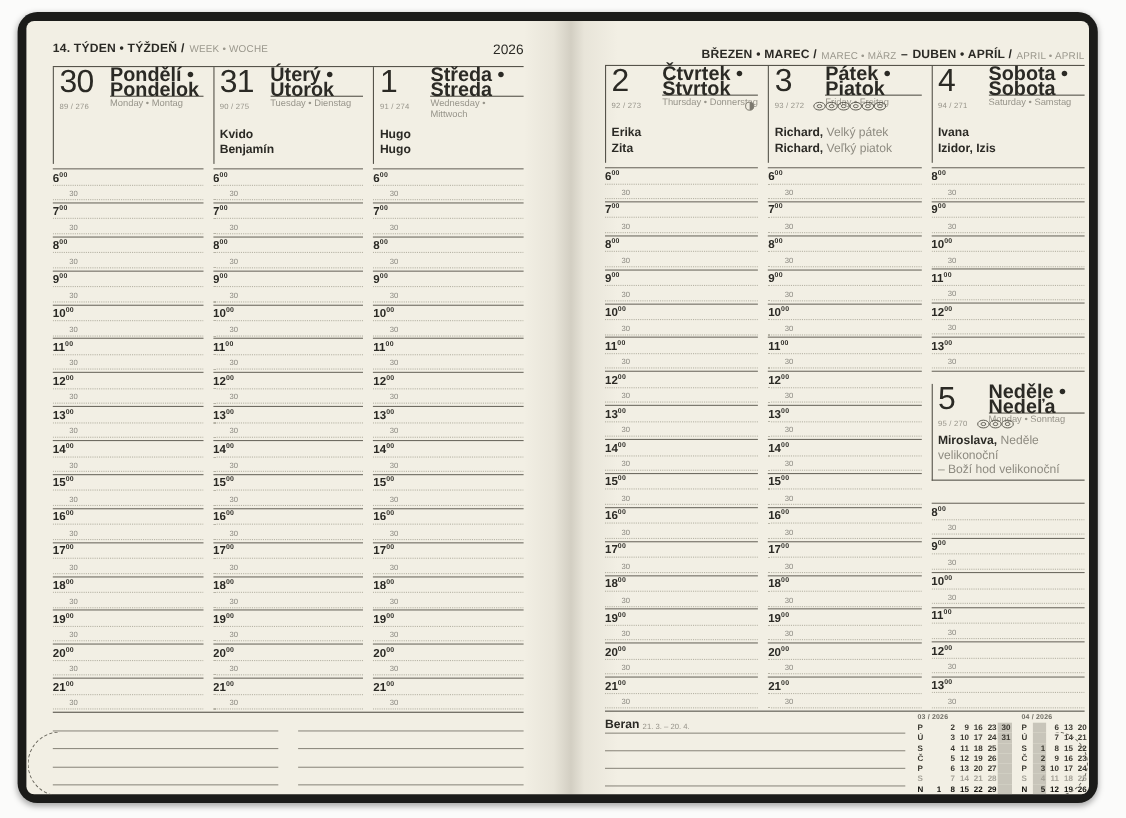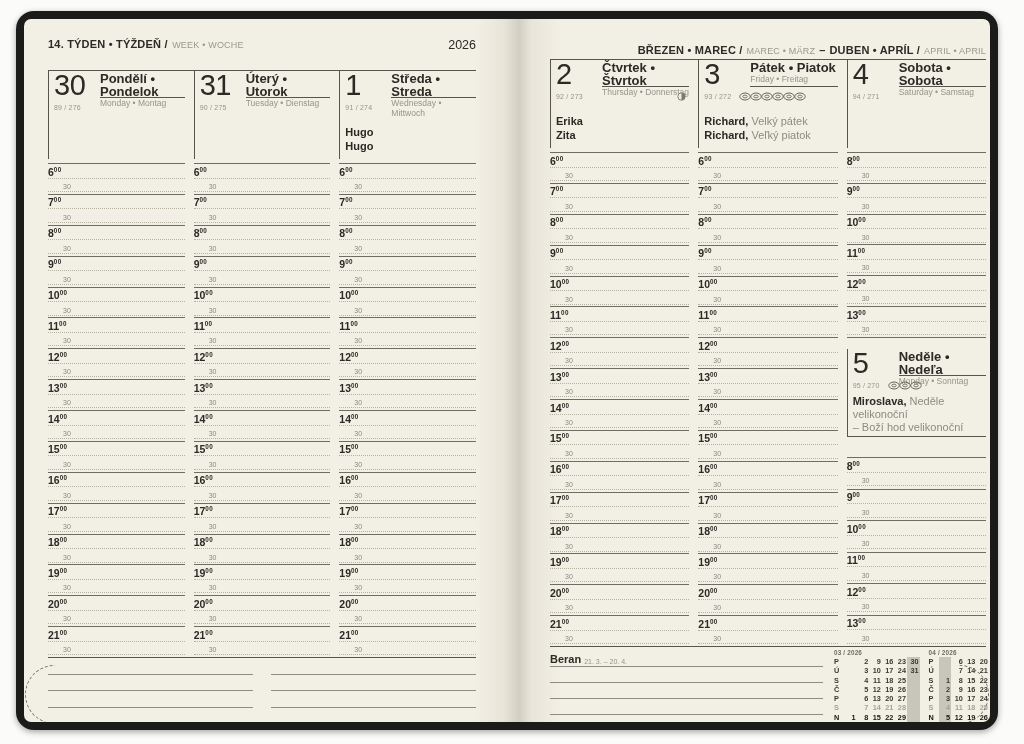--- a/index.html
+++ b/index.html
@@ -12,34 +12,34 @@
           background:#f2efe4;border-radius:7px;overflow:hidden;}
   .page{position:absolute;top:0;height:100%;box-sizing:border-box;}
   .page-left{left:0;width:487px;padding:0 35px 0 24px;}
   .page-right{left:487px;width:479px;padding:4px 4px 0 39px;}
   .gutter{position:absolute;left:452px;top:0;width:86px;height:100%;z-index:6;pointer-events:none;
     background:linear-gradient(90deg,rgba(70,60,40,0) 0%,rgba(70,60,40,.06) 32%,rgba(55,47,30,.17) 50%,rgba(70,60,40,.06) 64%,rgba(70,60,40,0) 100%);}
 
   
   .page-header{height:33px;display:flex;align-items:baseline;padding-bottom:0;
                border-bottom:1.6px solid #56544b;}
-  .page-header.left{justify-content:space-between;align-items:flex-end;padding-bottom:18px;}
+  .page-header.left{justify-content:space-between;align-items:flex-end;padding-bottom:8px;}
   .page-header.right{justify-content:flex-end;align-items:flex-end;padding-bottom:3px;gap:4px;}
   .hdr-main{font-size:11px;font-weight:700;color:#2b2a25;letter-spacing:.2px;white-space:pre;}
   .hdr-light{font-weight:400;font-size:9px;color:#9b988d;letter-spacing:.2px;}
   .hdr-year{font-size:12.5px;font-weight:400;color:#2b2a25;}
 
   
   .cols{display:flex;gap:9px;height:587px;border-bottom:1.6px solid #56544b;box-sizing:border-box;}
   .day-col{flex:1;display:flex;flex-direction:column;min-width:0;}
   .day-head{height:88px;border-left:1.5px solid #56544b;padding-left:5px;box-sizing:border-box;flex:none;}
   .day-num-row{display:flex;}
   .day-num{width:46px;font-size:29px;font-weight:500;line-height:29px;color:#2b2a25;letter-spacing:-.5px;}
   .day-titles{flex:1;padding-top:1px;border-bottom:1.4px solid #56544b;height:25px;}
-  .day-title{font-size:13px;font-weight:700;line-height:13px;color:#2b2a25;}
+  .day-title{font-size:18px;font-weight:700;line-height:13px;color:#2b2a25;}
   .day-sub{font-size:8.5px;color:#97948a;line-height:10px;}
   .ord-row{display:flex;align-items:center;height:12px;margin-top:1px;}
   .day-ord{font-size:7px;color:#97948a;letter-spacing:.2px;}
   .ovals{display:flex;margin-left:8px;}
   .ovals svg{margin-right:-1px;display:block;}
   .moon-right{margin-left:auto;margin-right:3px;display:flex;}
   .day-names{margin-top:13px;font-size:11px;line-height:13.5px;color:#2b2a25;}
   .sun-head .day-names{margin-top:4px;line-height:13px;}
   .nb{font-weight:700;}
   .nr{font-weight:400;color:#8e8b81;}
@@ -246,20 +246,24 @@
             <div class="day-num-row">
               <div class="day-num">31</div>
               <div class="day-titles">
                 <div class="day-title">Úterý • Utorok</div>
                 <div class="day-sub">Tuesday • Dienstag</div>
               </div>
             </div>
             <div class="ord-row">
               <span class="day-ord">90 / 275</span>
             </div>
+            <div class="day-names">
+              <div class="name-line"><span class="nb">Kvido</span></div>
+              <div class="name-line"><span class="nb">Benjamín</span></div>
+            </div>
           </div>
           <div class="time-grid ">
             <div class="slot">
               <div class="hour-row">
                 <span class="hour-label"><span>6</span><sup>00</sup></span>
               </div>
               <div class="half-row">
                 <span class="half-label">30</span>
               </div>
             </div>
@@ -892,20 +896,24 @@
           <div class="day-head ">
             <div class="day-num-row">
               <div class="day-num">4</div>
               <div class="day-titles">
                 <div class="day-title">Sobota • Sobota</div>
                 <div class="day-sub">Saturday • Samstag</div>
               </div>
             </div>
             <div class="ord-row">
               <span class="day-ord">94 / 271</span>
+            </div>
+            <div class="day-names">
+              <div class="name-line"><span class="nb">Ivana</span></div>
+              <div class="name-line"><span class="nb">Izidor, Izis</span></div>
             </div>
           </div>
           <div class="time-grid grid-sat">
             <div class="slot">
               <div class="hour-row">
                 <span class="hour-label"><span>8</span><sup>00</sup></span>
               </div>
               <div class="half-row">
                 <span class="half-label">30</span>
               </div>

